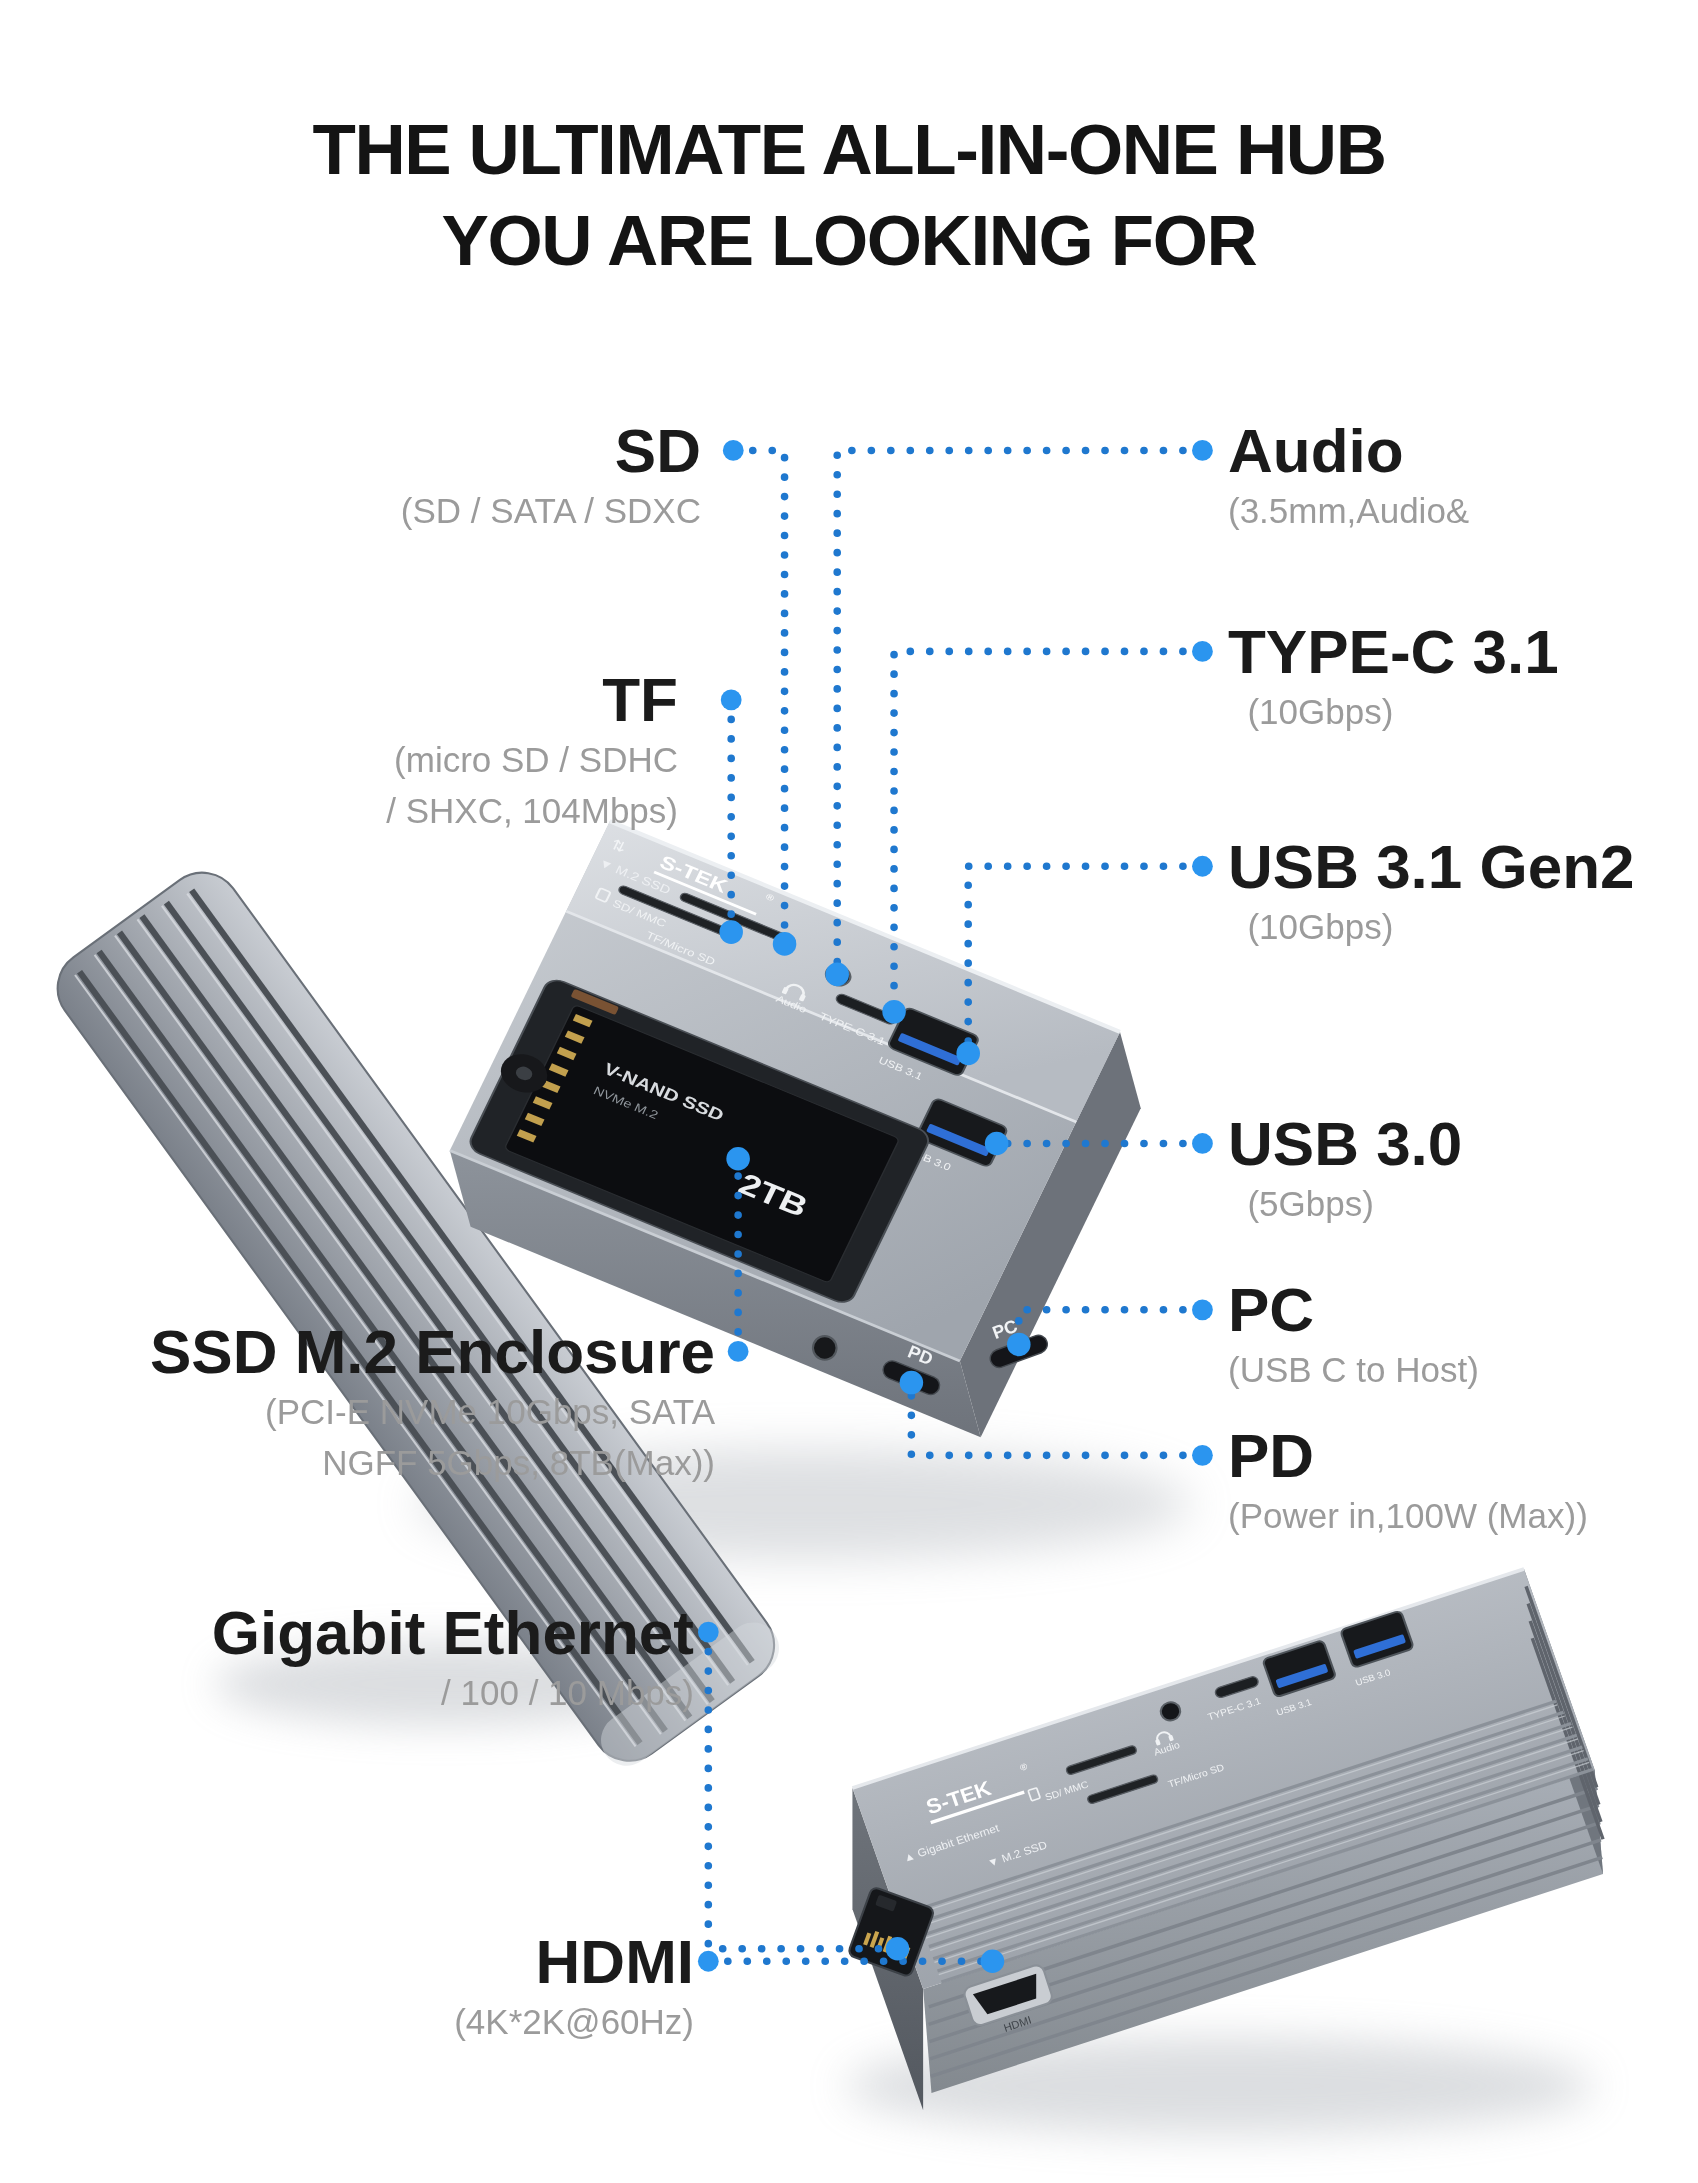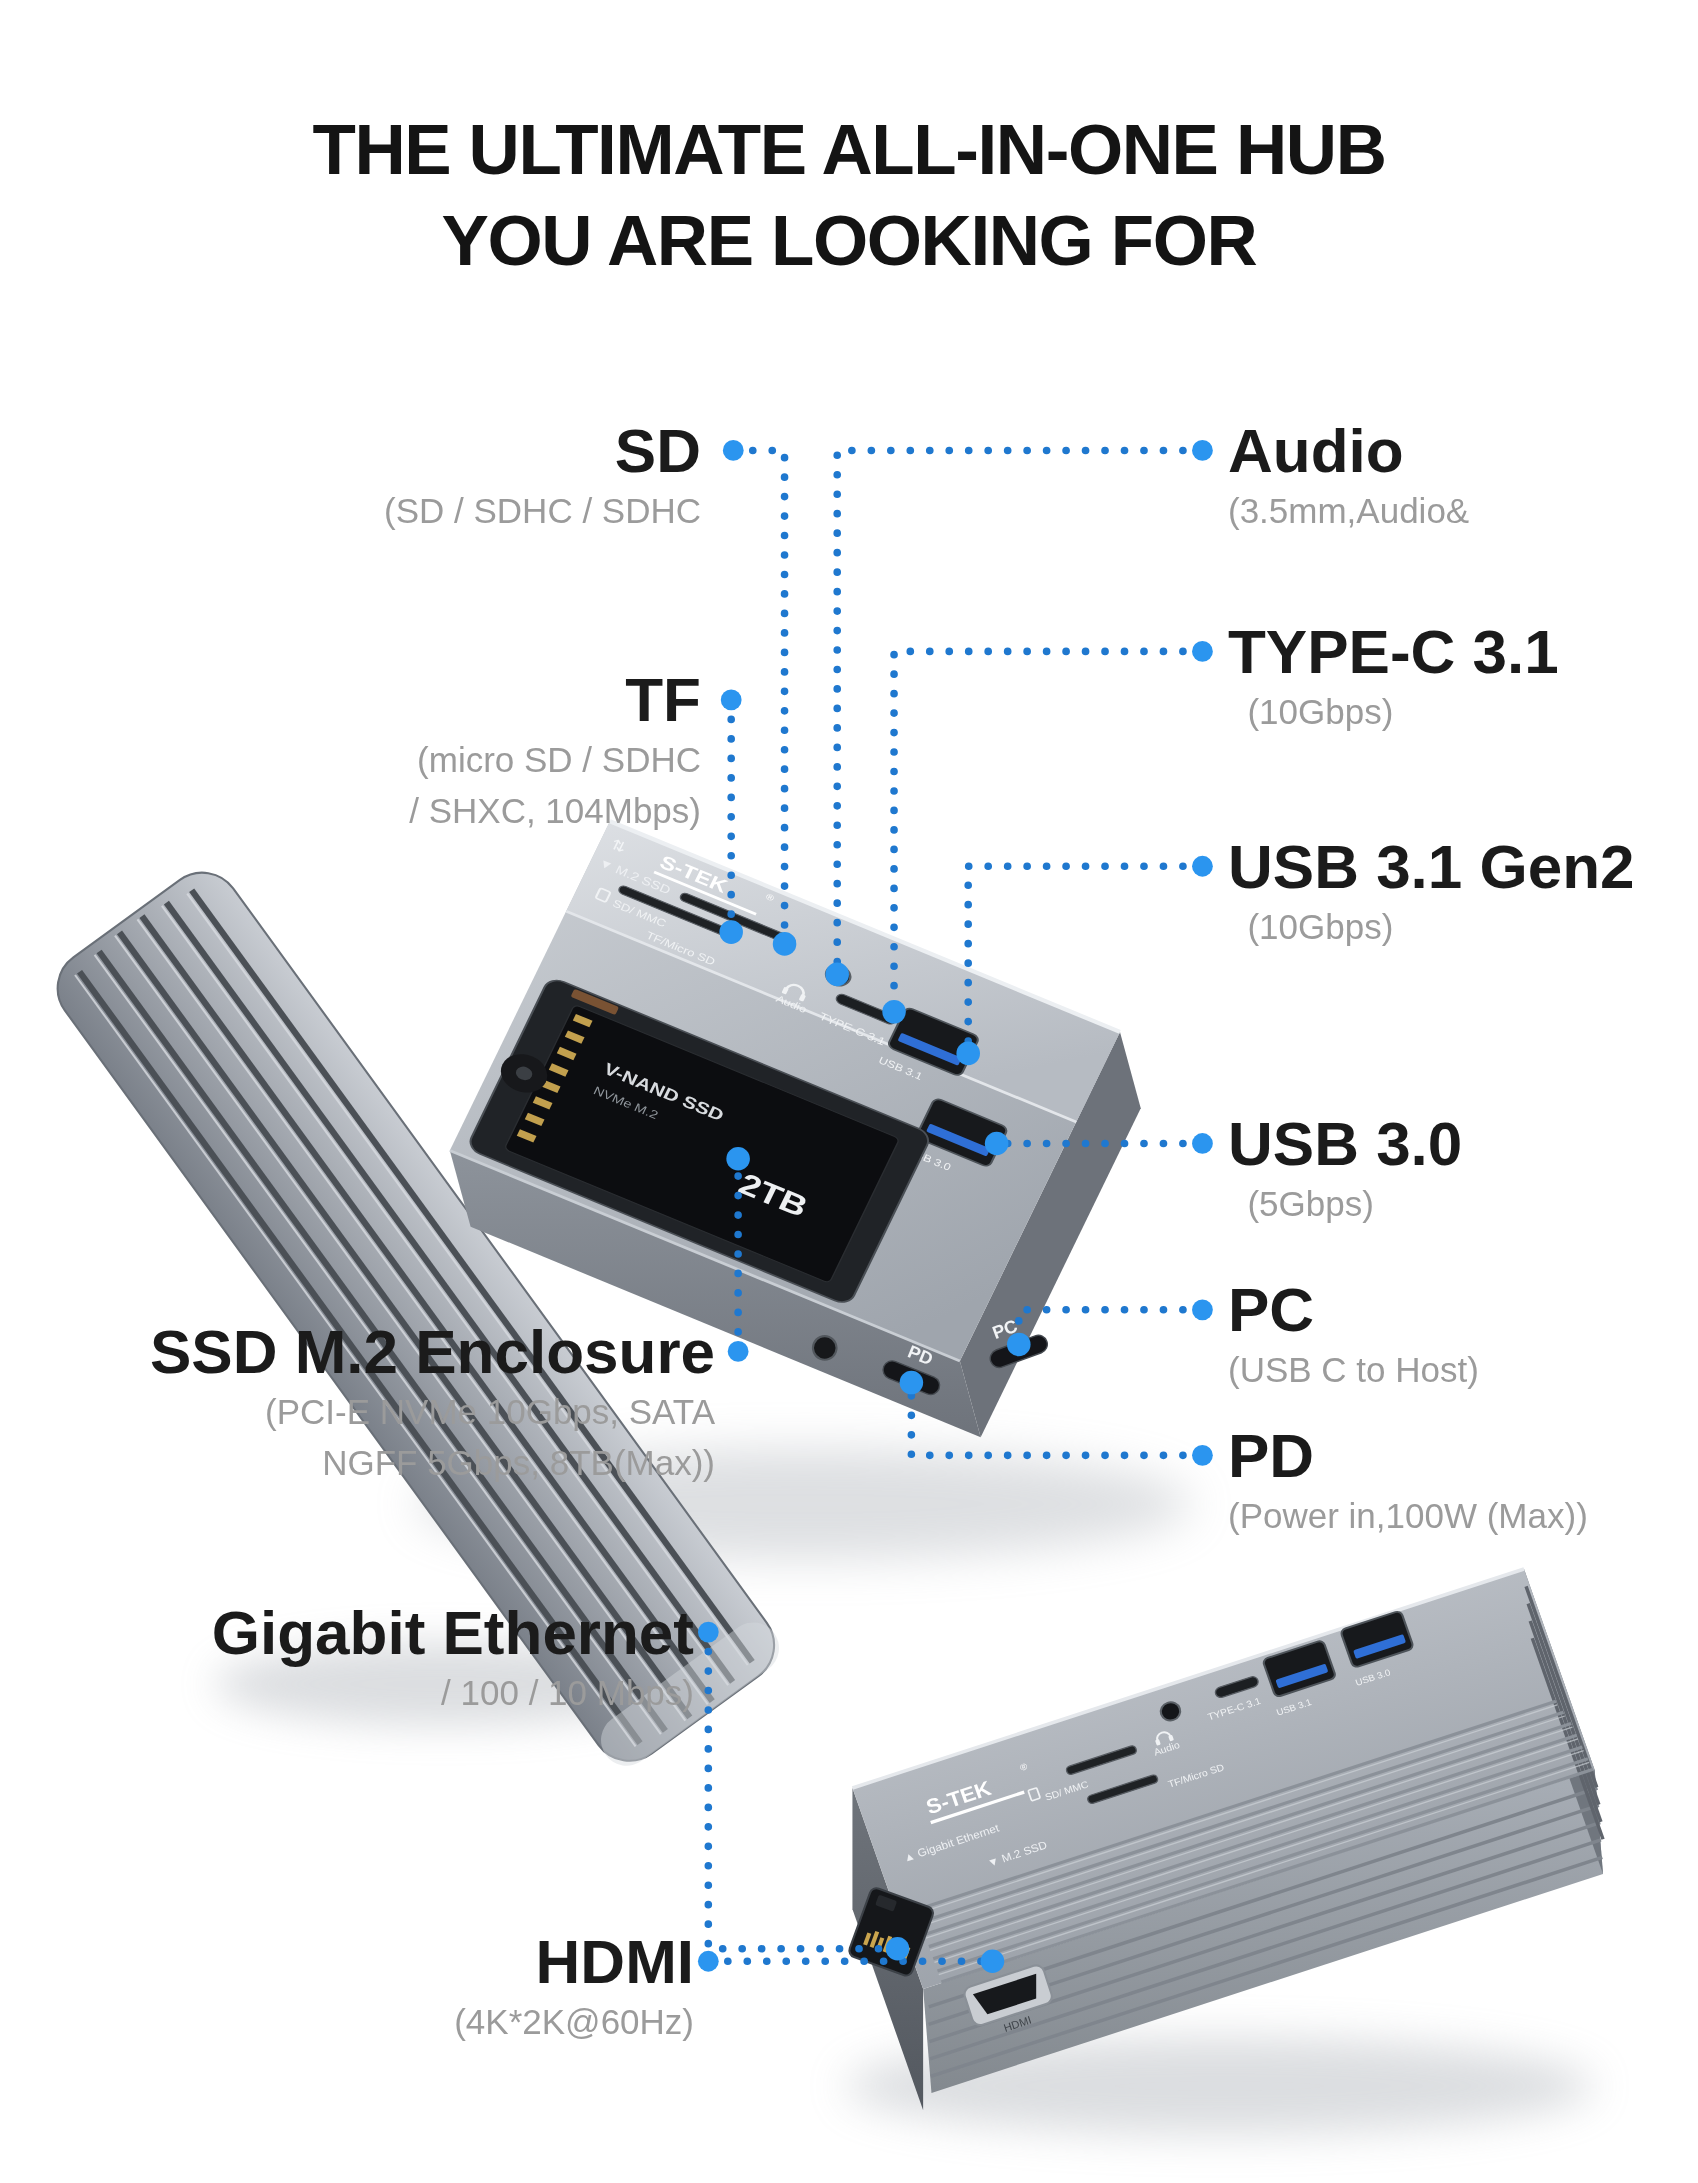--- a/index.html
+++ b/index.html
@@ -286,23 +286,23 @@
         <circle cx="1065" cy="1672" r="17"></circle>
       <circle cx="1022" cy="2355" r="15"></circle>
         <circle cx="1295" cy="2812" r="17"></circle>
       <circle cx="1022" cy="2830" r="15"></circle>
         <circle cx="1432" cy="2830" r="17"></circle>
     </g>
   </svg>
 
   <div class="co left" style="right:997px;top:416px">
     <div class="h">SD</div>
-    <div class="s">(SD / SDHC / SDHC</div>
-  </div>
-  <div class="co left" style="right:997px;top:665px">
+    <div class="s">(SD / SATA / SDXC</div>
+  </div>
+  <div class="co left" style="right:1020px;top:665px">
     <div class="h">TF</div>
     <div class="s">(micro SD / SDHC</div>
     <div class="s">/ SHXC, 104Mbps)</div>
   </div>
   <div class="co left" style="right:983px;top:1317px">
     <div class="h">SSD M.2 Enclosure</div>
     <div class="s">(PCI-E NVMe 10Gbps, SATA</div>
     <div class="s">NGFF 5Gbps, 8TB(Max))</div>
   </div>
   <div class="co left" style="right:1004px;top:1598px">

